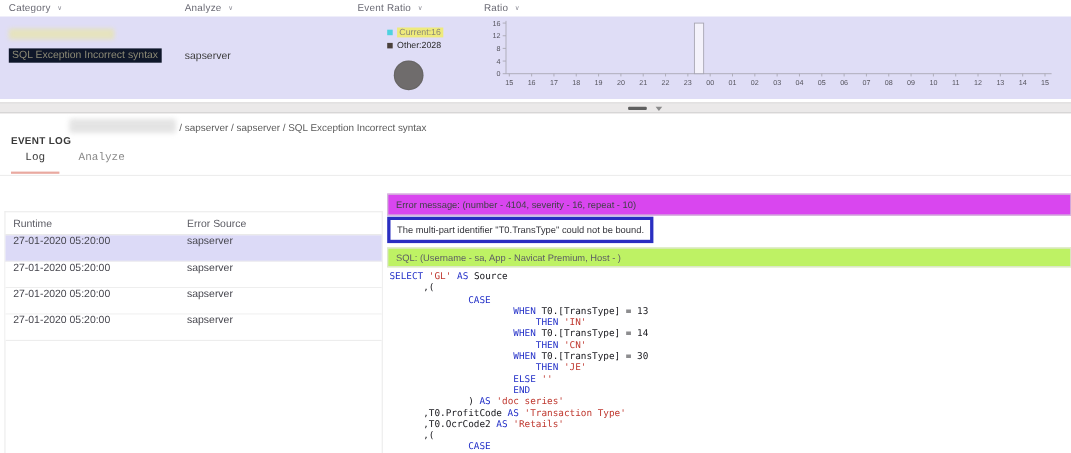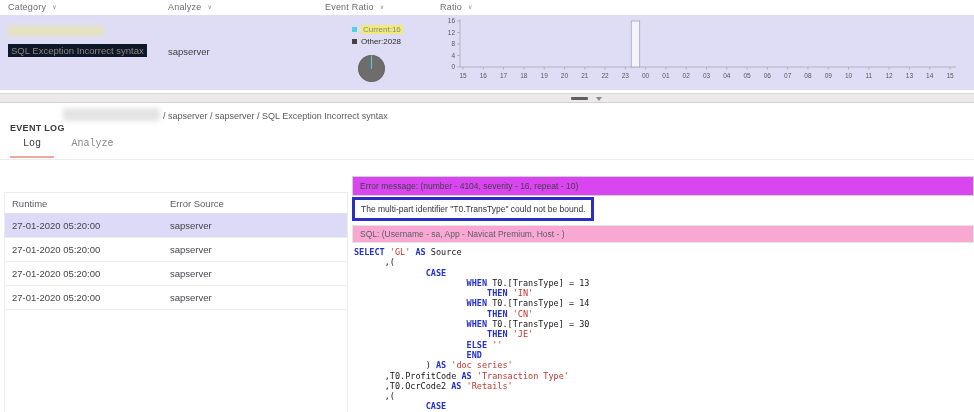--- a/index.html
+++ b/index.html
@@ -47,36 +47,36 @@
          border-bottom:2px solid transparent;font-family:Liberation Mono, monospace; }
   .tab.active { color:#3c3c3c; border-bottom-color:#e9a9a0; }
 
   
   #log-table { position:absolute; left:4px; top:176px; width:344px; bottom:0; background:#fff;
                border:1px solid #ececec; border-bottom:none;margin-top:16px; }
   .thead { display:flex; height:21px; align-items:center; border-bottom:1px solid #e2e2e2; }
   .th { font-size:9.5px; color:#5c5c64; cursor:pointer; }
   .c1 { width:165px; padding-left:7px; }
   .c2 { flex:1; }
-  .trow { display:flex; height:24px; align-items:center; border-bottom:1px solid #ededed;
+  .trow { display:flex; height:24px; align-items:flex-start; border-bottom:1px solid #ededed;
           font-size:9.5px; color:#45454d; background:#fff; cursor:pointer; }
   .trow.selected { background:#dcdaf7; }
 
   
   #detail { position:absolute; left:352px; top:176px; right:0; bottom:0; }
   .bar1 { height:20px; background:#d946ef; border:1px solid #cfcfd4; display:flex; align-items:center;
           padding-left:7px; font-size:8.5px; color:#3f3f46; }
   .msg-row { height:28px; padding-top:1px; }
   #error-msg-box { display:inline-block; border:3px solid #2a2ec1; padding:4px 6px; font-size:8.5px;
                    color:#33333a; background:#fff; }
-  .bar2 { margin-top:1px; height:18px; background:#f9a8d4; border:1px solid #e4e4e4; display:flex;
+  .bar2 { margin-top:1px; height:18px; background:#bef264; border:1px solid #e4e4e4; display:flex;
           align-items:center; padding-left:7px; font-size:8.5px; color:#5d5d64; }
   #sql-code { margin-top:0; padding:4px 0 0 2px; font-family:"DejaVu Sans Mono", monospace; font-size:8.5px;
               line-height:10.3px; white-space:pre; color:#17171c; overflow:hidden; height:170px; }
-  .tok-k { color:#2431c8; font-weight:bold; }
+  .tok-k { color:#2431c8; font-weight:normal; }
   .tok-s { color:#bf372e; }
   .tok-p { color:#17171c; }
 </style>
 </head>
 <body>
 
 <div id="col-headers">
   <div class="col-label" style="left:8px"><span>Category</span><span class="caret">∨</span></div>
   <div class="col-label" style="left:168px"><span>Analyze</span><span class="caret">∨</span></div>
   <div class="col-label" style="left:325px"><span>Event Ratio</span><span class="caret">∨</span></div>

